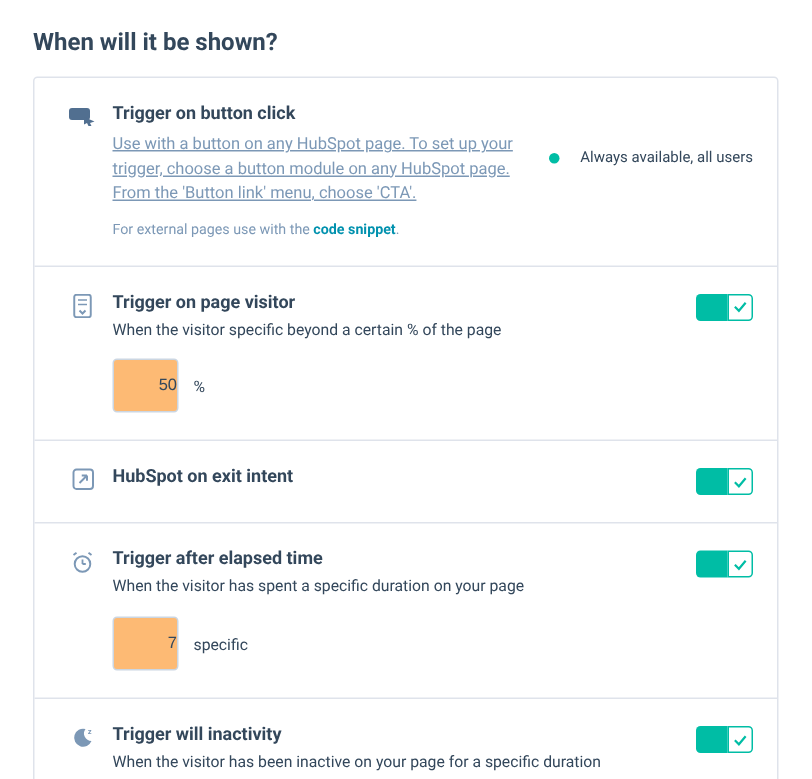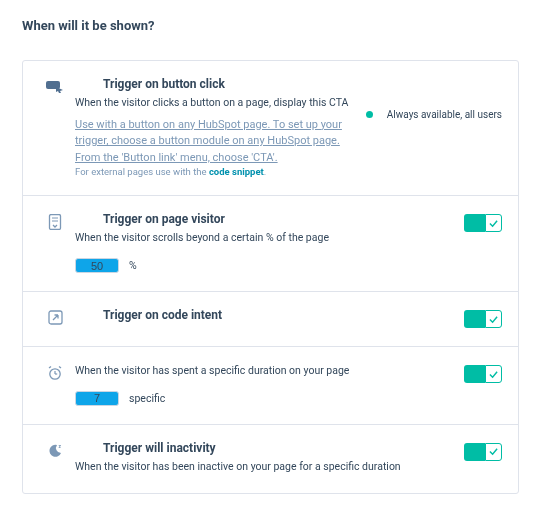--- a/index.html
+++ b/index.html
@@ -4,24 +4,24 @@
 <style>
   * { box-sizing: border-box; margin: 0; padding: 0; }
   body {
     font-family: -apple-system, BlinkMacSystemFont, "Segoe UI", Roboto, Helvetica, Arial, sans-serif;
     background: #fff;
     color: #33475b;
     padding: 18px 22px;
     width: 541px;
   }
   h2.page-title {
-    font-size: 13px;
+    font-size: 16px;
     font-weight: 700;
     color: #33475b;
-    margin-bottom: 27px;
+    margin-bottom: 14px;
   }
   .panel {
     border: 1px solid #dfe3eb;
     border-radius: 3px;
   }
   .section {
     border-bottom: 1px solid #dfe3eb;
     padding: 16px 16px 18px 16px;
     display: flex;
     align-items: flex-start;
@@ -43,58 +43,58 @@
     padding-left: 10px;
     display: flex;
     align-items: flex-start;
     padding-top: 2px;
   }
   .trigger-title {
     font-size: 12px;
     font-weight: 700;
     color: #33475b;
     margin-bottom: 4px;
-    margin-left: 28px;
   }
   .trigger-desc {
     font-size: 10.5px;
     color: #33475b;
     line-height: 1.5;
   }
   .trigger-hint {
     font-size: 11px;
     color: #7c98b6;
     line-height: 1.5;
     margin-top: 6px;
     max-width: 320px;
     text-decoration: underline;
   }
   .trigger-external {
     font-size: 9.5px;
     color: #7c98b6;
+    margin-top: 10px;
   }
   .trigger-external .link {
     color: #0091ae;
     font-weight: 700;
   }
   .input-row {
     display: flex;
     align-items: center;
     margin-top: 12px;
     gap: 10px;
   }
   .num-input {
     width: 44px;
-    height: 15px;
+    height: 36px;
     border: 1px solid #cbd6e2;
     border-radius: 3px;
-    text-align: center;
+    text-align: right;
     font-size: 11px;
     color: #33475b;
-    background: #0ea5e9;
+    background: #fdba74;
   }
   .unit-label {
     font-size: 10.5px;
     color: #33475b;
   }
   
   .avail {
     display: flex;
     align-items: center;
     gap: 14px;
@@ -145,21 +145,20 @@
     <div class="icon-col">
       <span>
         <svg width="18" height="14" viewBox="0 0 18 14">
           <rect x="0" y="2" width="14" height="8" rx="2" fill="#516f90"></rect>
           <path d="M10 8 L17 11 L14 12 L15 14 L13 14 L12 12 L10 13 Z" fill="#516f90"></path>
         </svg>
       </span>
     </div>
     <div class="content-col">
       <div class="trigger-title">Trigger on button click</div>
-      <div class="trigger-desc">When the visitor clicks a button on a page, display this CTA</div>
       <div class="trigger-hint">Use with a button on any HubSpot page. To set up your trigger, choose a button module on any HubSpot page. From the 'Button link' menu, choose 'CTA'.</div>
       <div class="trigger-external">
         <span>For external pages use with the </span><span class="link">code snippet</span>.
       </div>
     </div>
     <div class="right-col">
       <div class="avail">
         <span class="avail-dot"></span>
         <span>Always available, all users</span>
       </div>
@@ -172,21 +171,21 @@
         <svg width="14" height="16" viewBox="0 0 14 16">
           <rect x="1.5" y="0.5" width="11" height="15" rx="1.5" fill="none" stroke="#7c98b6" stroke-width="1.3"></rect>
           <line x1="4" y1="4" x2="10" y2="4" stroke="#7c98b6" stroke-width="1"></line>
           <line x1="4" y1="7" x2="10" y2="7" stroke="#7c98b6" stroke-width="1"></line>
           <path d="M5 11 L7 13 L9 11" fill="none" stroke="#7c98b6" stroke-width="1.3"></path>
         </svg>
       </span>
     </div>
     <div class="content-col">
       <div class="trigger-title">Trigger on page visitor</div>
-      <div class="trigger-desc">When the visitor scrolls beyond a certain % of the page</div>
+      <div class="trigger-desc">When the visitor specific beyond a certain % of the page</div>
       <div class="input-row">
         <input class="num-input" type="text" value="50" style="">
         <span class="unit-label">%</span>
       </div>
     </div>
     <div class="right-col">
       <div class="toggle">
         <div class="toggle-track"></div>
         <div class="toggle-knob">
             <svg width="9" height="9" viewBox="0 0 10 10">
@@ -200,21 +199,21 @@
   <div class="section">
     <div class="icon-col">
       <span>
         <svg width="15" height="15" viewBox="0 0 15 15">
           <rect x="1" y="1" width="13" height="13" rx="2" fill="none" stroke="#7c98b6" stroke-width="1.3"></rect>
           <path d="M5 10 L10 5 M10 5 L6.5 5 M10 5 L10 8.5" fill="none" stroke="#7c98b6" stroke-width="1.3"></path>
         </svg>
       </span>
     </div>
     <div class="content-col">
-      <div class="trigger-title">Trigger on code intent</div>
+      <div class="trigger-title">HubSpot on exit intent</div>
     </div>
     <div class="right-col">
       <div class="toggle">
         <div class="toggle-track"></div>
         <div class="toggle-knob">
             <svg width="9" height="9" viewBox="0 0 10 10">
               <path d="M1 5 L4 8 L9 2" fill="none" stroke="#00bda5" stroke-width="1.6"></path>
             </svg>
           </div>
       </div>
@@ -227,20 +226,21 @@
         <svg width="16" height="16" viewBox="0 0 16 16">
           <circle cx="8" cy="9" r="5.2" fill="none" stroke="#7c98b6" stroke-width="1.3"></circle>
           <line x1="8" y1="9" x2="8" y2="6" stroke="#7c98b6" stroke-width="1.2"></line>
           <line x1="8" y1="9" x2="10.2" y2="9" stroke="#7c98b6" stroke-width="1.2"></line>
           <line x1="2" y1="3" x2="4" y2="1.5" stroke="#7c98b6" stroke-width="1.3"></line>
           <line x1="14" y1="3" x2="12" y2="1.5" stroke="#7c98b6" stroke-width="1.3"></line>
         </svg>
       </span>
     </div>
     <div class="content-col">
+      <div class="trigger-title">Trigger after elapsed time</div>
       <div class="trigger-desc">When the visitor has spent a specific duration on your page</div>
       <div class="input-row">
         <input class="num-input" type="text" value="7" style="">
         <span class="unit-label">specific</span>
       </div>
     </div>
     <div class="right-col">
       <div class="toggle">
         <div class="toggle-track"></div>
         <div class="toggle-knob">

